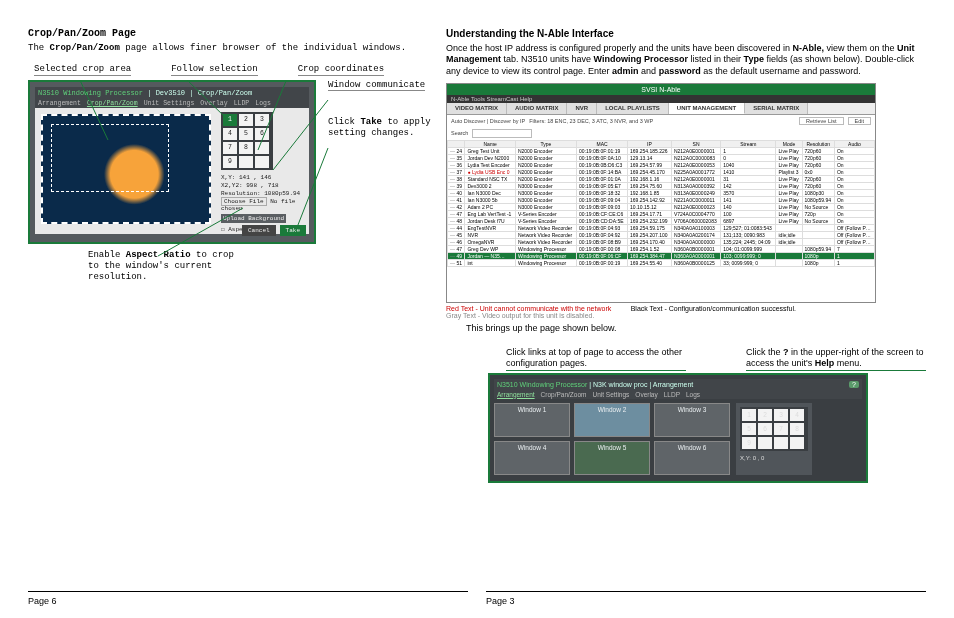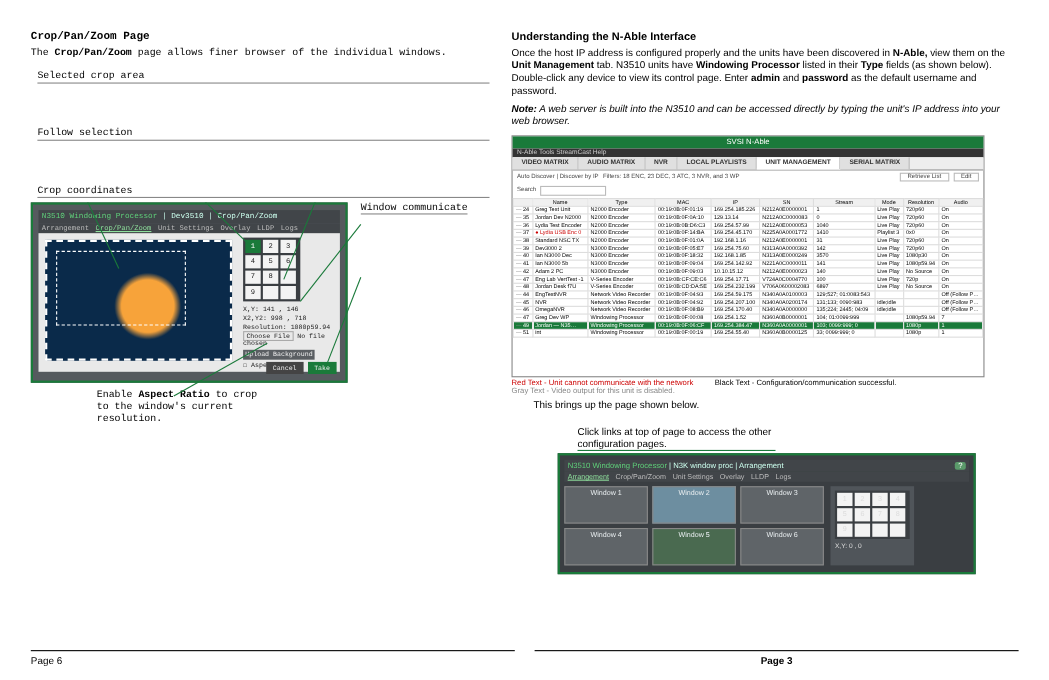--- a/index.html
+++ b/index.html
@@ -5,21 +5,21 @@
   * { box-sizing: border-box; margin: 0; padding: 0; }
   body { font-family: Arial, sans-serif; font-size: 9px; color: #000; background: #fff; width: 954px; height: 618px; position: relative; }
   .page { display: flex; gap: 20px; padding: 28px 28px 0 28px; }
   .col { flex: 1; }
   .heading { font-weight: bold; font-size: 10px; margin-bottom: 4px; }
   .para { font-size: 9px; line-height: 1.25; margin-bottom: 6px; }
   .bold { font-weight: bold; }
   .italic { font-style: italic; }
   .callout { font-size: 9px; border-bottom: 1px solid #888; padding-bottom: 1px; display: inline-block; }
   
-  .left-callouts { display: flex; gap: 40px; margin: 10px 0 4px 6px; flex-direction: column; }
+  .left-callouts { display: flex; gap: 40px; margin: 10px 0 4px 6px; }
   .fig-wrap { position: relative; margin-top: 2px; }
   .fig1 { border: 2px solid #1a7a3a; background: #555a5e; width: 288px; height: 164px; padding: 5px; position: relative; margin-left: 0; }
   .titlebar { background: #414549; color: #cfe; font-size: 7px; padding: 2px 3px; }
   .titlebar .grn { color: #5fd07a; }
   .tabbar { background: #414549; color: #bbb; font-size: 6.5px; padding: 1px 3px; display:flex; gap:6px;}
   .tabbar span.active { color:#8fe09d; text-decoration: underline;}
   .cpz-body { display: flex; background:#e9e9e9; height:126px; }
   .thumb { width:170px; height:110px; margin:6px; background: radial-gradient(circle at 55% 55%, #f7a33a 0 22%, #0a2a4a 28% 100%); border:2px dashed #fff; position:relative; }
   .thumb::after{content:"";position:absolute;left:8px;top:8px;right:40px;bottom:30px;border:1px dashed #fff;}
   .rpanel { flex:1; padding:4px; font-size:6px; color:#222; }
@@ -123,20 +123,23 @@
           </div>
         </div>
         <div class="btnrow">
           <div class="btn">Cancel</div>
           <div class="btn grn">Take</div>
         </div>
       </div>
 
       <div class="side-callouts">
         <div class="scall">Window communicate</div>
+        <div style="font-size:9px;line-height:1.2;">
+          <span>Click </span><span class="bold">Take</span><span> to apply setting changes.</span>
+        </div>
       </div>
 
       <svg class="lines" width="430" height="220">
         <line x1="50" y1="-4" x2="80" y2="60" stroke="#1a7a3a" stroke-width="1"></line>
         <line x1="155" y1="-4" x2="200" y2="40" stroke="#1a7a3a" stroke-width="1"></line>
         <line x1="260" y1="-4" x2="230" y2="70" stroke="#1a7a3a" stroke-width="1"></line>
         <line x1="300" y1="20" x2="245" y2="90" stroke="#1a7a3a" stroke-width="1"></line>
         <line x1="300" y1="68" x2="268" y2="150" stroke="#1a7a3a" stroke-width="1"></line>
         <line x1="130" y1="176" x2="215" y2="128" stroke="#1a7a3a" stroke-width="1"></line>
       </svg>
@@ -144,23 +147,20 @@
 
     <div class="footer-callout">
       <span>Enable </span><span class="bold">Aspect Ratio</span><span> to crop to the window's current resolution.</span>
     </div>
   </div>
 
   <div class="col" style="flex:1.05;">
     <div class="heading">Understanding the N-Able Interface</div>
     <div class="para">
       <span>Once the host IP address is configured properly and the units have been discovered in </span><span class="bold">N-Able,</span><span> view them on the </span><span class="bold">Unit Management</span><span> tab. N3510 units have </span><span class="bold">Windowing Processor</span><span> listed in their </span><span class="bold">Type</span><span> fields (as shown below). Double-click any device to view its control page. Enter </span><span class="bold">admin</span><span> and </span><span class="bold">password</span><span> as the default username and password.</span>
-    </div>
-    <div class="para">
-      <span class="bold italic">Note:</span><span class="italic"> A web server is built into the N3510 and can be accessed directly by typing the unit's IP address into your web browser.</span>
     </div>
 
     <div class="nable">
       <div class="ntitle">SVSI N-Able</div>
       <div class="nmenu">N-Able   Tools   StreamCast   Help</div>
       <div class="ntabs">
         <div>VIDEO MATRIX</div>
           <div>AUDIO MATRIX</div>
           <div>NVR</div>
           <div>LOCAL PLAYLISTS</div>
@@ -402,20 +402,23 @@
     </div>
     <div class="legend">
       <span class="r">Red Text - Unit cannot communicate with the network</span> &nbsp;&nbsp;&nbsp;&nbsp;&nbsp;&nbsp;&nbsp;&nbsp; <span>Black Text - Configuration/communication successful.</span><br>
       <span class="g">Gray Text - Video output for this unit is disabled.</span>
     </div>
     <div class="para" style="margin-top:4px;margin-left:20px;">This brings up the page shown below.</div>
 
     <div class="arr-wrap">
       <div class="arr-callouts">
         <div class="c">Click links at top of page to access the other configuration pages.</div>
+        <div class="c">
+          <span>Click the </span><span class="bold">?</span><span> in the upper-right of the screen to access the unit's </span><span class="bold">Help</span><span> menu.</span>
+        </div>
       </div>
       <svg class="lines" width="450" height="40" style="top:32px;">
         <line x1="110" y1="0" x2="70" y2="36" stroke="#1a7a3a"></line>
         <line x1="130" y1="0" x2="130" y2="36" stroke="#1a7a3a"></line>
         <line x1="150" y1="0" x2="190" y2="36" stroke="#1a7a3a"></line>
         <line x1="330" y1="0" x2="395" y2="36" stroke="#1a7a3a"></line>
       </svg>
       <div class="arr">
         <div class="titlebar">
           <span class="grn">N3510 Windowing Processor</span> | <span>N3K window proc</span> | <span>Arrangement</span>
@@ -455,13 +458,13 @@
             </div>
             <div style="font-size:6px;">X,Y:  0  , 0</div>
           </div>
         </div>
       </div>
     </div>
   </div>
 </div>
 
 <div class="pagefoot left"><div class="hr" style="width:440px;"></div><span>Page 6</span></div>
-<div class="pagefoot right" style="text-align:center;font-weight:bold;"><div class="hr" style="width:440px;"></div><span>Page 3</span></div>
+<div class="pagefoot right" style="text-align:left;"><div class="hr" style="width:440px;"></div><span>Page 3</span></div>
 
 </body></html>

